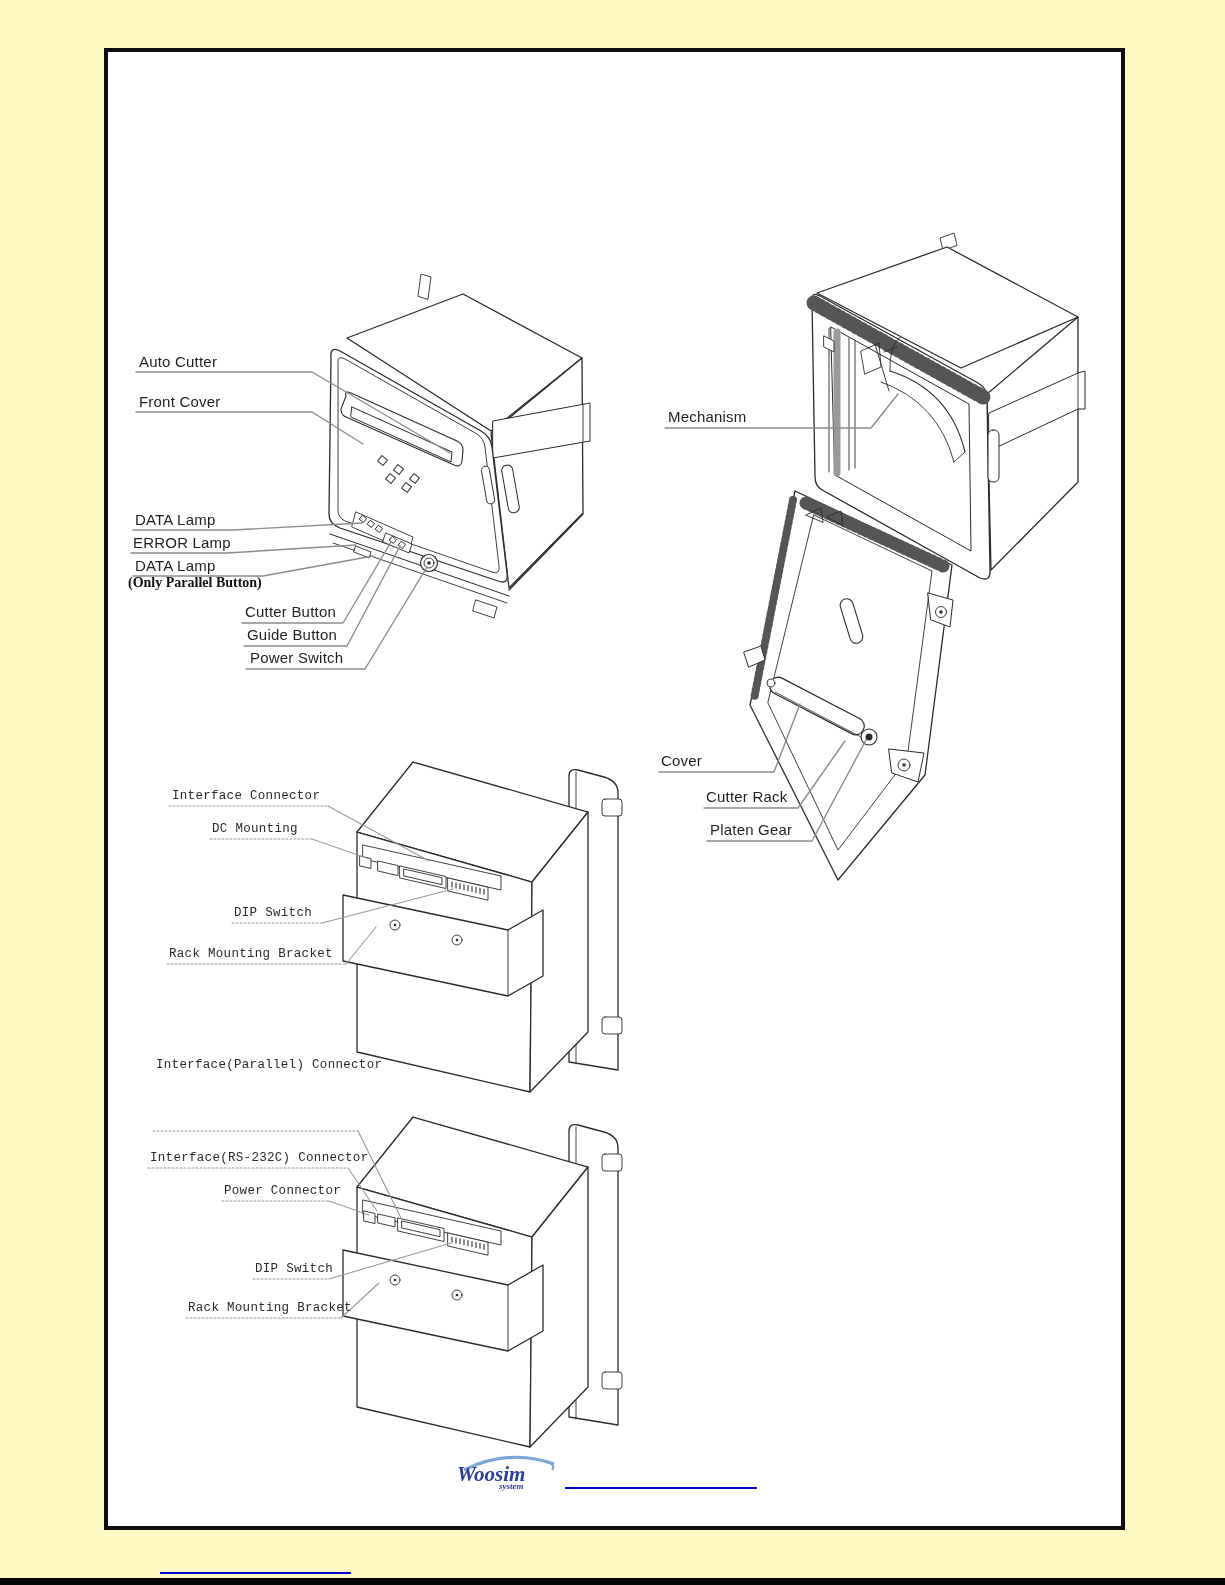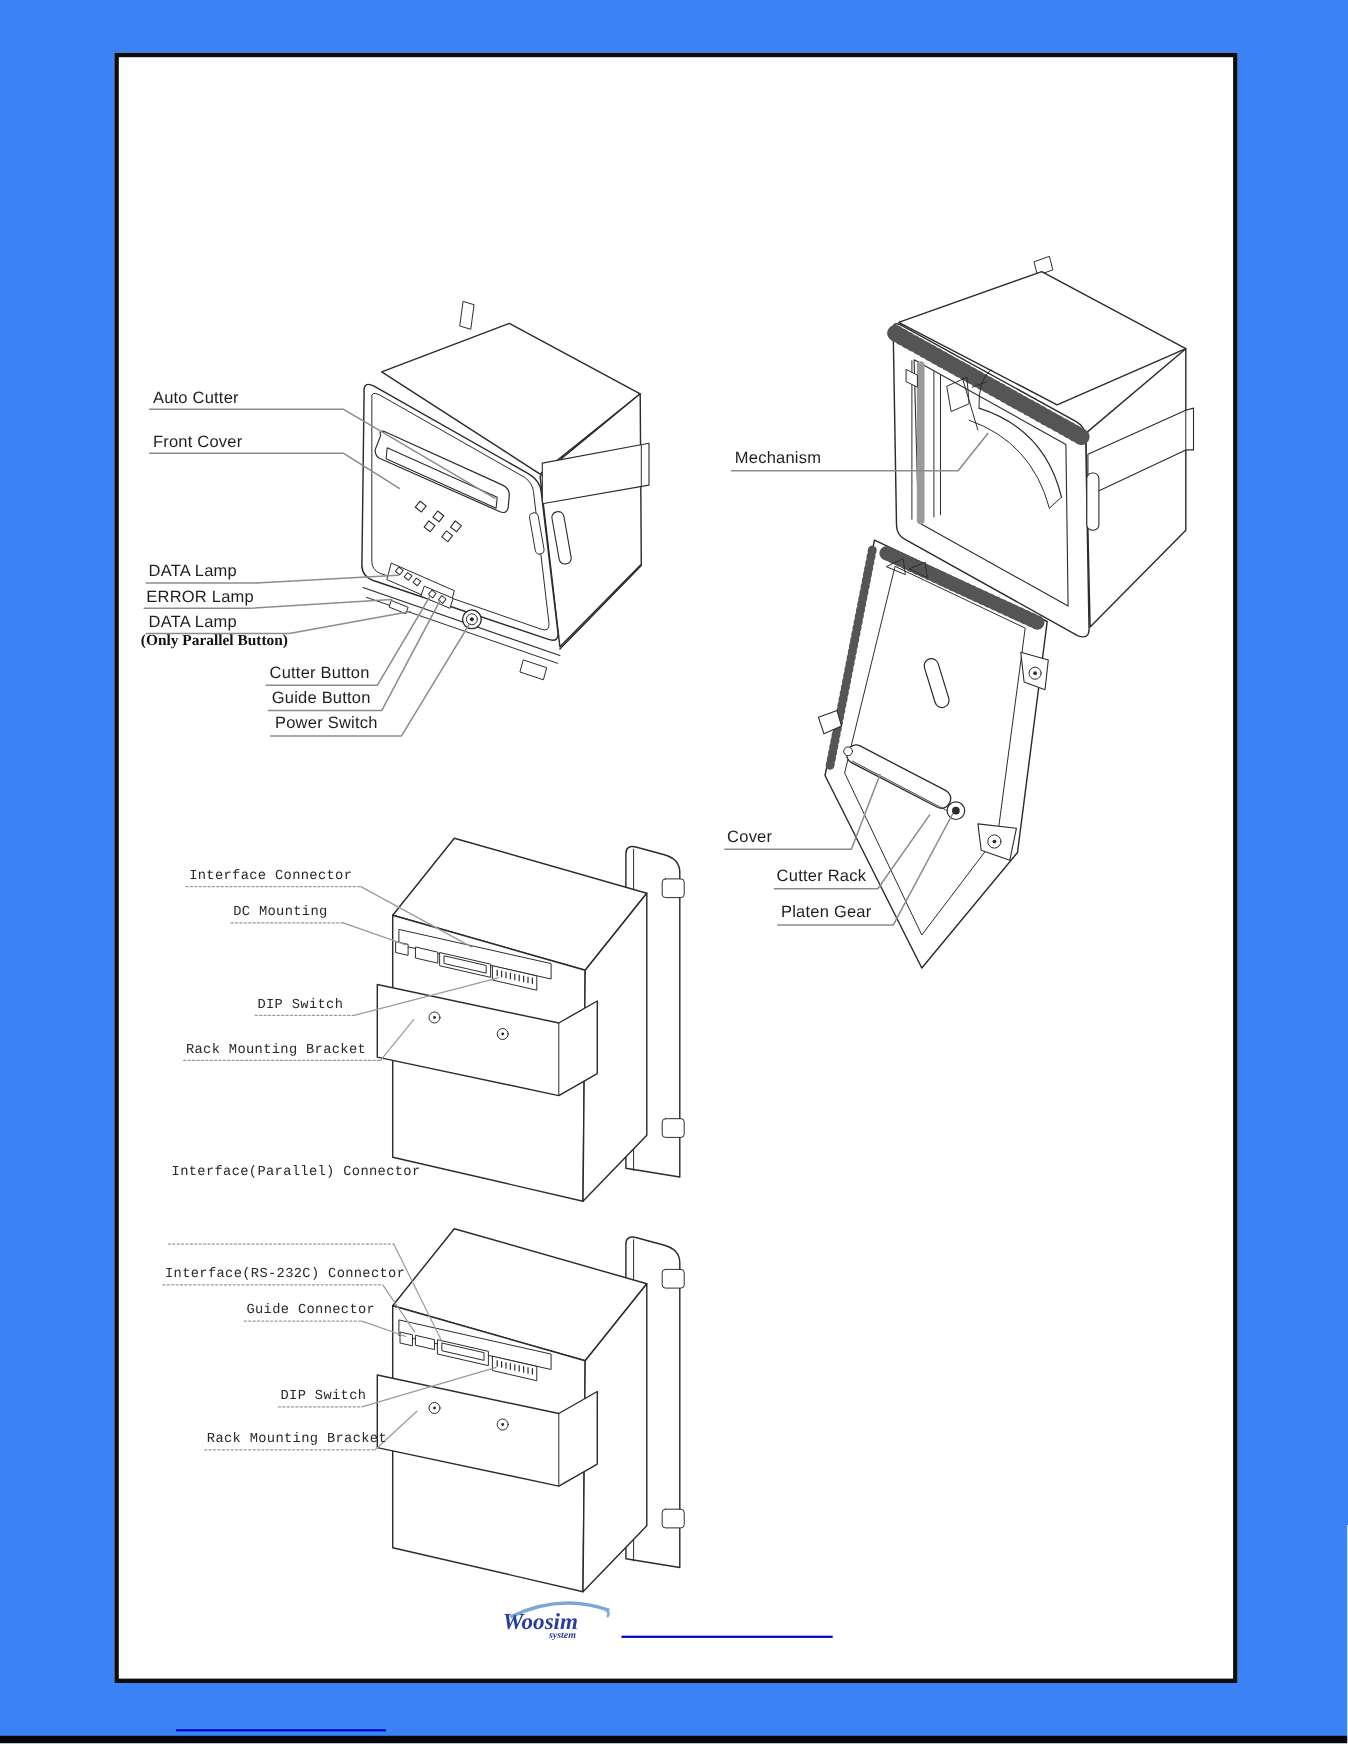--- a/index.html
+++ b/index.html
@@ -1,16 +1,16 @@
 <!DOCTYPE html>
 <html><head>
 <meta charset="utf-8">
 <style>
   html,body{margin:0;padding:0;background:#ffffff;}
-  #page{position:relative;width:1225px;height:1585px;background:#3b82f6;overflow:hidden;
+  #page{position:relative;width:1225px;height:1585px;background:#fef9c3;overflow:hidden;
         font-family:"Liberation Sans",sans-serif;}
   #frame{position:absolute;left:104px;top:48px;width:1013px;height:1474px;
          border:4px solid #0d0d0d;background:#ffffff;}
   #art{position:absolute;left:0;top:0;width:1225px;height:1585px;}
   .lbl{position:absolute;white-space:nowrap;font:15px "Liberation Sans",sans-serif;
        color:#1f1f1f;letter-spacing:.2px;}
   .lbl-serif{position:absolute;white-space:nowrap;font:bold 14px "Liberation Serif",serif;
        color:#111;}
   .lbl-mono{position:absolute;white-space:nowrap;font:12.5px "Liberation Mono",monospace;
        color:#2a2a2a;letter-spacing:.3px;}
@@ -217,21 +217,21 @@
   <div class="lbl" style="left:706px;top:788px">Cutter Rack</div>
   <div class="lbl" style="left:710px;top:821px">Platen Gear</div>
 
   <div class="lbl-mono" style="left:172px;top:789px">Interface Connector</div>
   <div class="lbl-mono" style="left:212px;top:822px">DC Mounting</div>
   <div class="lbl-mono" style="left:234px;top:906px">DIP Switch</div>
   <div class="lbl-mono" style="left:169px;top:947px">Rack Mounting Bracket</div>
 
   <div class="lbl-mono" style="left:156px;top:1058px">Interface(Parallel) Connector</div>
   <div class="lbl-mono" style="left:150px;top:1151px">Interface(RS-232C) Connector</div>
-  <div class="lbl-mono" style="left:224px;top:1184px">Guide Connector</div>
+  <div class="lbl-mono" style="left:224px;top:1184px">Power Connector</div>
   <div class="lbl-mono" style="left:255px;top:1262px">DIP Switch</div>
   <div class="lbl-mono" style="left:188px;top:1301px">Rack Mounting Bracket</div>
 
   <div id="logo">
     <svg width="118" height="36" viewBox="0 0 118 36">
       <path d="M10,15 Q55,-7 100,9" stroke="#7aa7d8" stroke-width="3.2" fill="none"></path>
       <path d="M97,9 q4,2 1,6" stroke="#7aa7d8" stroke-width="2.2" fill="none"></path>
       <text x="3" y="26" class="logo-main">Woosim</text>
       <text x="45" y="34" class="logo-sub">system</text>
     </svg>

